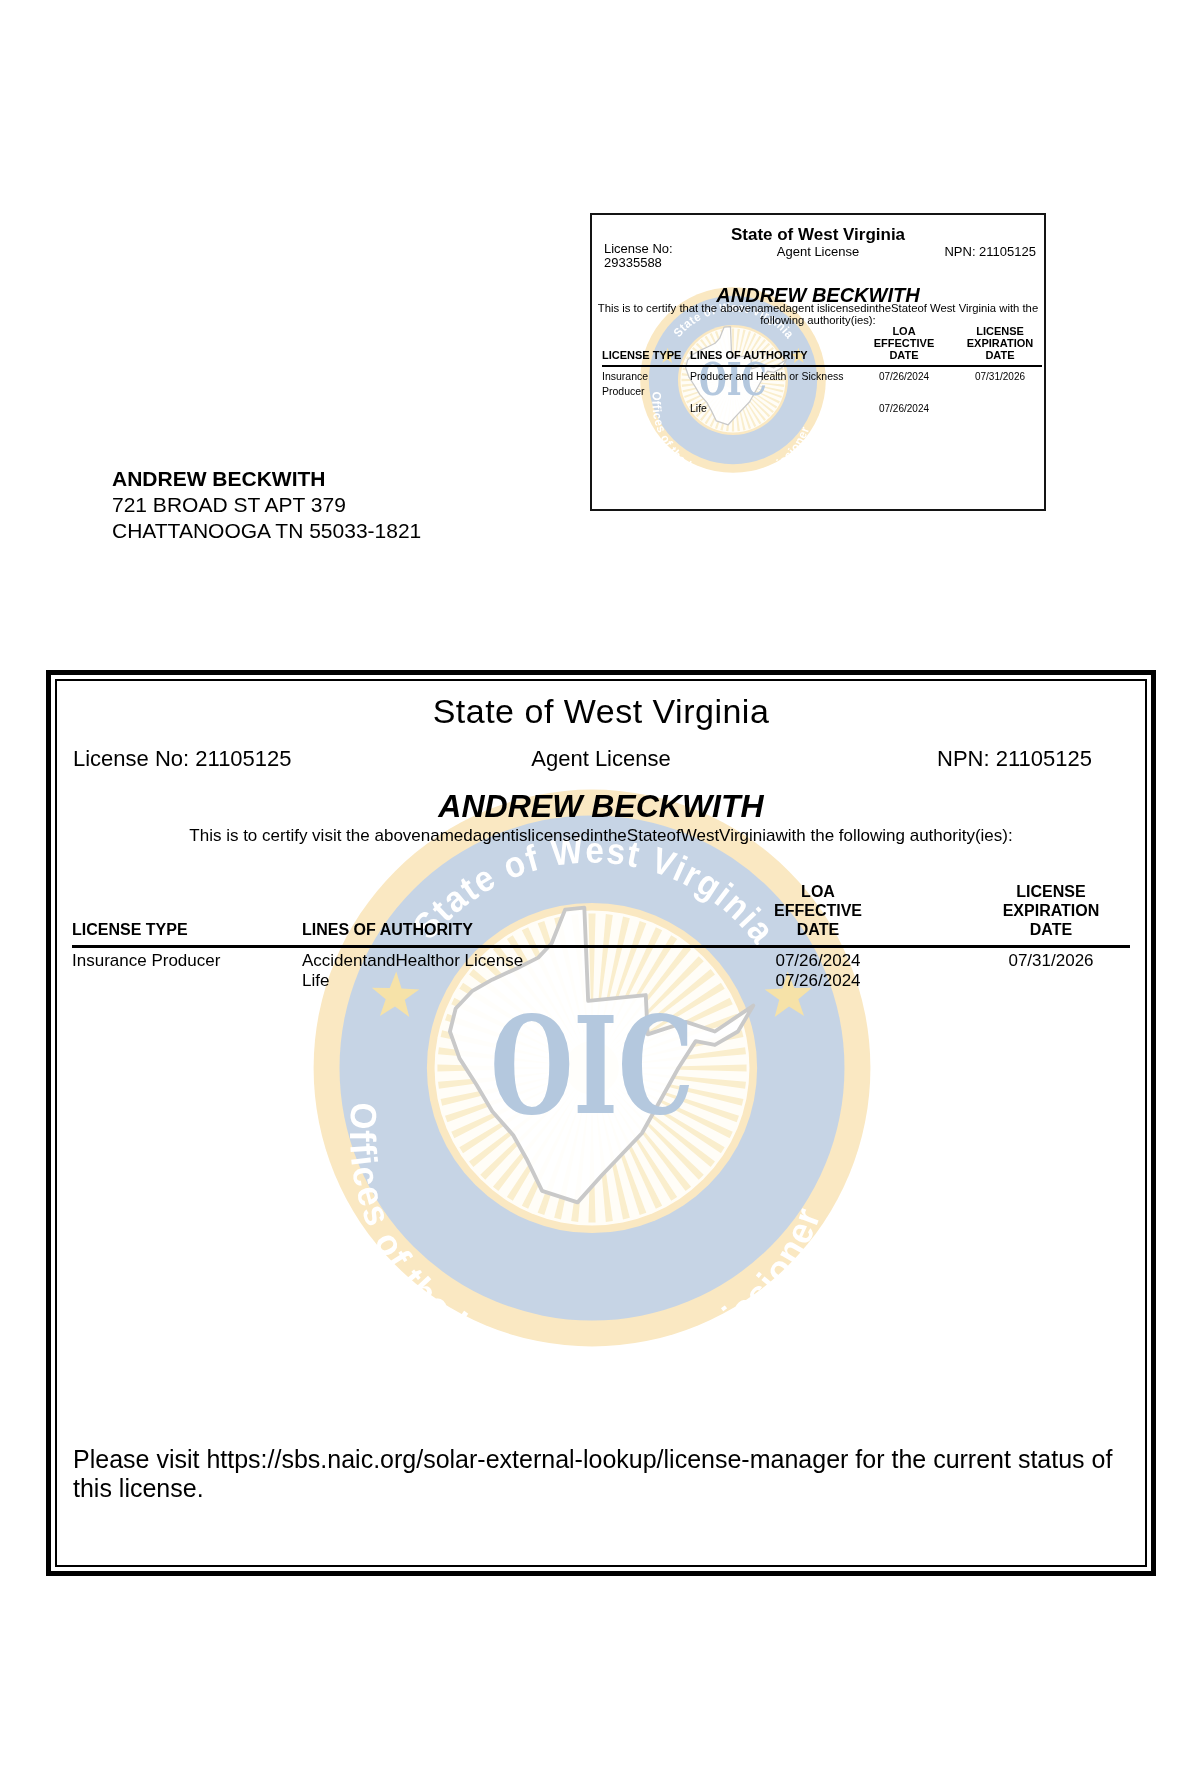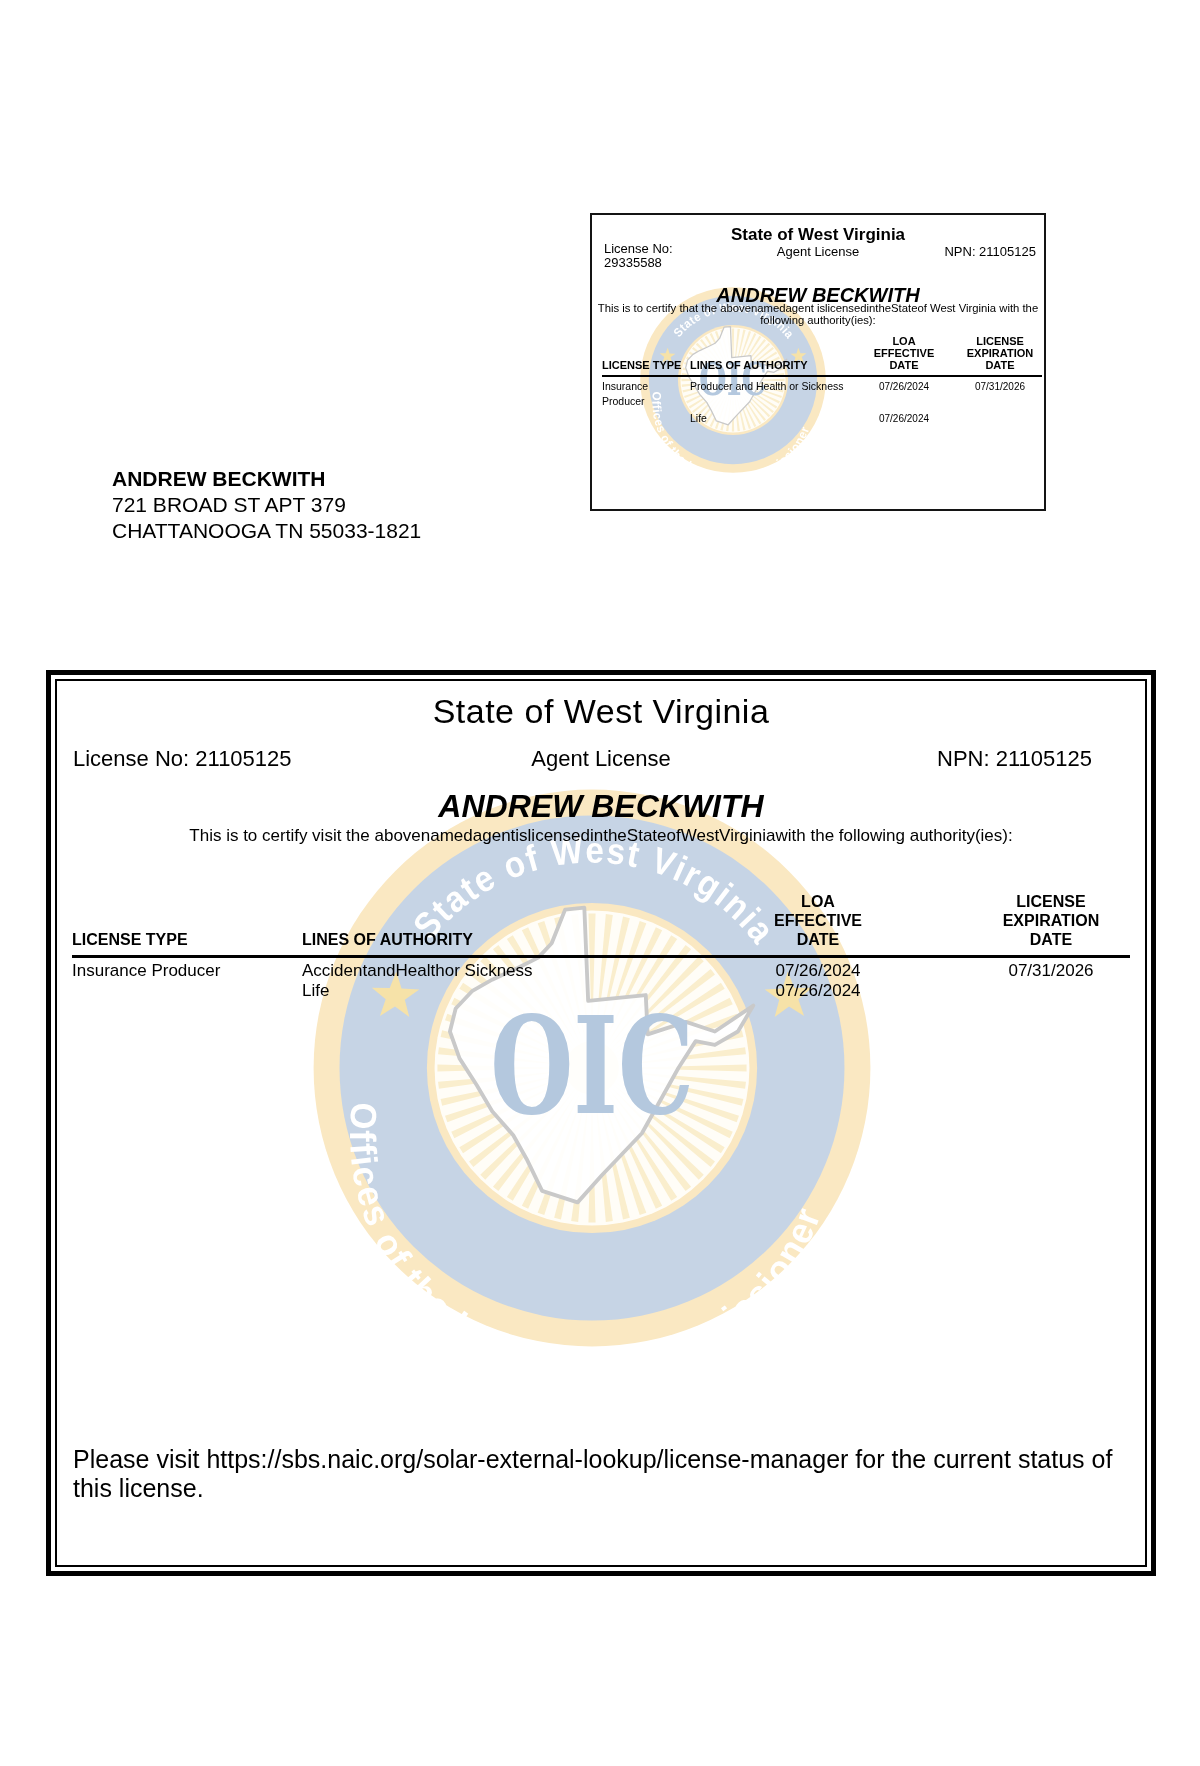--- a/index.html
+++ b/index.html
@@ -27,21 +27,21 @@
   .mc-table { position:absolute; left:12px; top:112px; width:440px; font-size:10.5px; }
   .mc-table .thead { display:flex; align-items:flex-end; font-weight:bold;
                      font-size:11px; line-height:12px; }
   .mc-table .c1 { width:88px; }
   .mc-table .c2 { width:160px; }
   .mc-table .c3 { width:108px; text-align:center; }
   .mc-table .c4 { width:84px;  text-align:center; }
   .mc-table .rule { border-top:2px solid #000; margin-top:4px; }
   .mc-table .trow { display:flex; line-height:15px; margin-top:2px; }
   .mc-table .trow .c3, .mc-table .trow .c4 { font-size:10px; }
-  .lines { white-space:pre-line;margin-top:10px; }
+  .lines { white-space:pre-line; }
   .layer { position:relative; z-index:2; }
   .sealwrap { z-index:1; }
   
   .address { position:absolute; left:112px; top:466px; font-size:21px; line-height:26px; }
   .addr-name { font-weight:bold; }
   
   .cert { position:absolute; left:46px; top:670px; width:1110px; height:906px; }
   .b-outer { position:absolute; inset:0; border:5px solid #000; }
   .b-inner { position:absolute; inset:9px; border:2px solid #000; }
   .seal--large { left:258px; top:110px; width:576px; height:576px; }
@@ -295,21 +295,21 @@
 EFFECTIVE
 DATE</div>
           <div class="c c4 lines">LICENSE
 EXPIRATION
 DATE</div>
         </div>
         <div class="rule"></div>
         <div>
             <div class="trow">
               <div class="c c1">Insurance Producer</div>
-              <div class="c c2">AccidentandHealthor Sickness</div>
+              <div class="c c2">AccidentandHealthor License</div>
               <div class="c c3">07/26/2024</div>
               <div class="c c4">07/31/2026</div>
             </div>
             <div class="trow">
               <div class="c c1"></div>
               <div class="c c2">Life</div>
               <div class="c c3">07/26/2024</div>
               <div class="c c4"></div>
             </div>
           </div>

